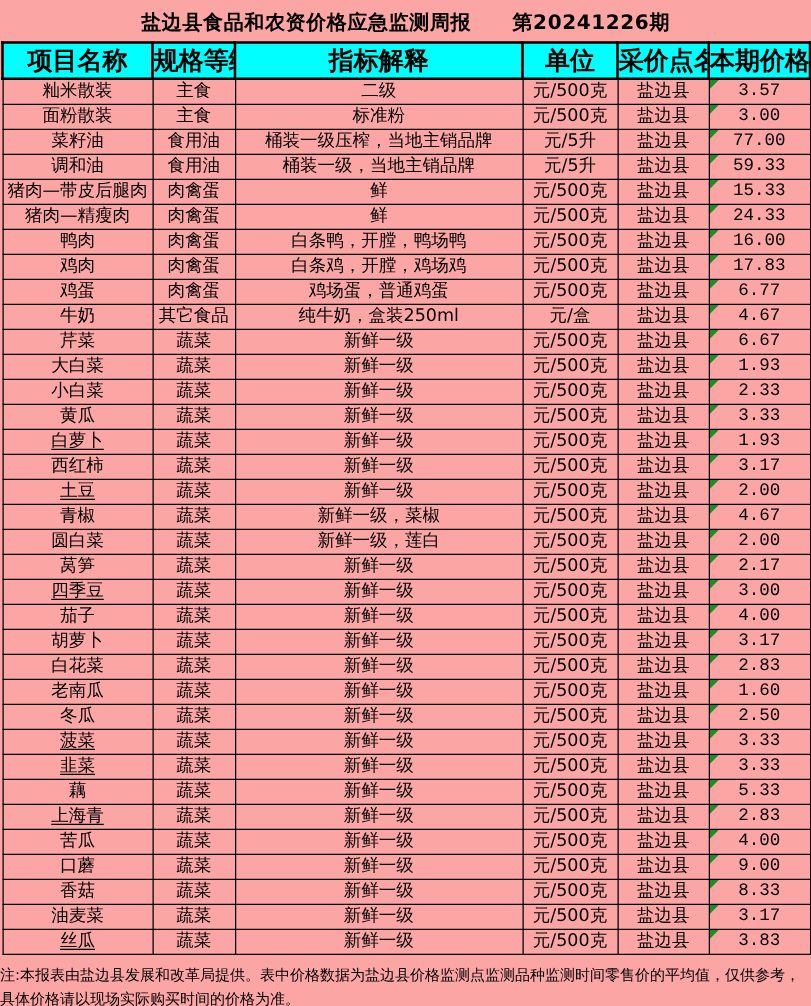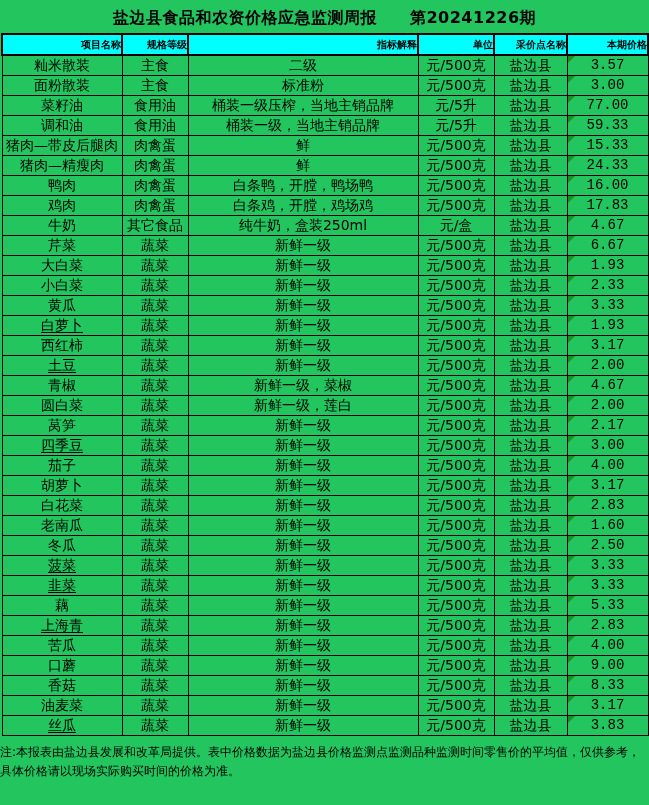--- a/index.html
+++ b/index.html
@@ -2,46 +2,46 @@
 <html style="--header-bg: #00FFFF; --border: #000000; --flag: #1E8F1E;"><head>
 <meta charset="utf-8">
 <style>
   :root{
     --header-bg:#00FFFF;
     --border:#000000;
     --flag:#1E8F1E;
   }
   html,body{margin:0;padding:0;background:#FFFFFF;}
   body{font-family:"DejaVu Sans","Liberation Sans",sans-serif;color:#000;}
-  .page{width:649px;height:805px;background:#22c55e;overflow:hidden;box-sizing:border-box;padding-top:5px;}
+  .page{width:649px;height:805px;background:#fca5a5;overflow:hidden;box-sizing:border-box;padding-top:5px;}
   .title{
     text-align:center;
     font-size:16px;
     font-weight:bold;
     height:25px;
     line-height:25px;
     white-space:pre;
     letter-spacing:0.5px;
   }
   table.report{
     border-collapse:collapse;
     table-layout:fixed;
     margin:3px 0 0 1px;
     width:646px;
   }
   col.c1{width:120px;} col.c2{width:66px;} col.c3{width:230px;}
   col.c4{width:76px;} col.c5{width:73px;} col.c6{width:81px;}
   th{
     background:var(--header-bg);
     border:2px solid var(--border);
-    font-size:10px;
+    font-size:20px;
     font-weight:bold;
     height:19px;
     padding:0;
-    text-align:right;
+    text-align:center;
     overflow:hidden;
     white-space:nowrap;
   }
   td{
     border:1px solid var(--border);
     font-size:14px;
     height:19px;
     padding:0;
     text-align:center;
     overflow:hidden;
@@ -155,20 +155,28 @@
 
     <tr>
       <td class="c-item">鸡肉</td>
       <td class="c-spec">肉禽蛋</td>
       <td class="c-desc">白条鸡，开膛，鸡场鸡</td>
       <td class="c-unit">元/500克</td>
       <td class="c-site">盐边县</td>
       <td class="c-price"><span class="flag"></span><span class="pval">17.83</span></td>
     </tr>
 
+    <tr>
+      <td class="c-item">鸡蛋</td>
+      <td class="c-spec">肉禽蛋</td>
+      <td class="c-desc">鸡场蛋，普通鸡蛋</td>
+      <td class="c-unit">元/500克</td>
+      <td class="c-site">盐边县</td>
+      <td class="c-price"><span class="flag"></span><span class="pval">6.77</span></td>
+    </tr>
 
     <tr>
       <td class="c-item">牛奶</td>
       <td class="c-spec">其它食品</td>
       <td class="c-desc">纯牛奶，盒装250ml</td>
       <td class="c-unit">元/盒</td>
       <td class="c-site">盐边县</td>
       <td class="c-price"><span class="flag"></span><span class="pval">4.67</span></td>
     </tr>
 

